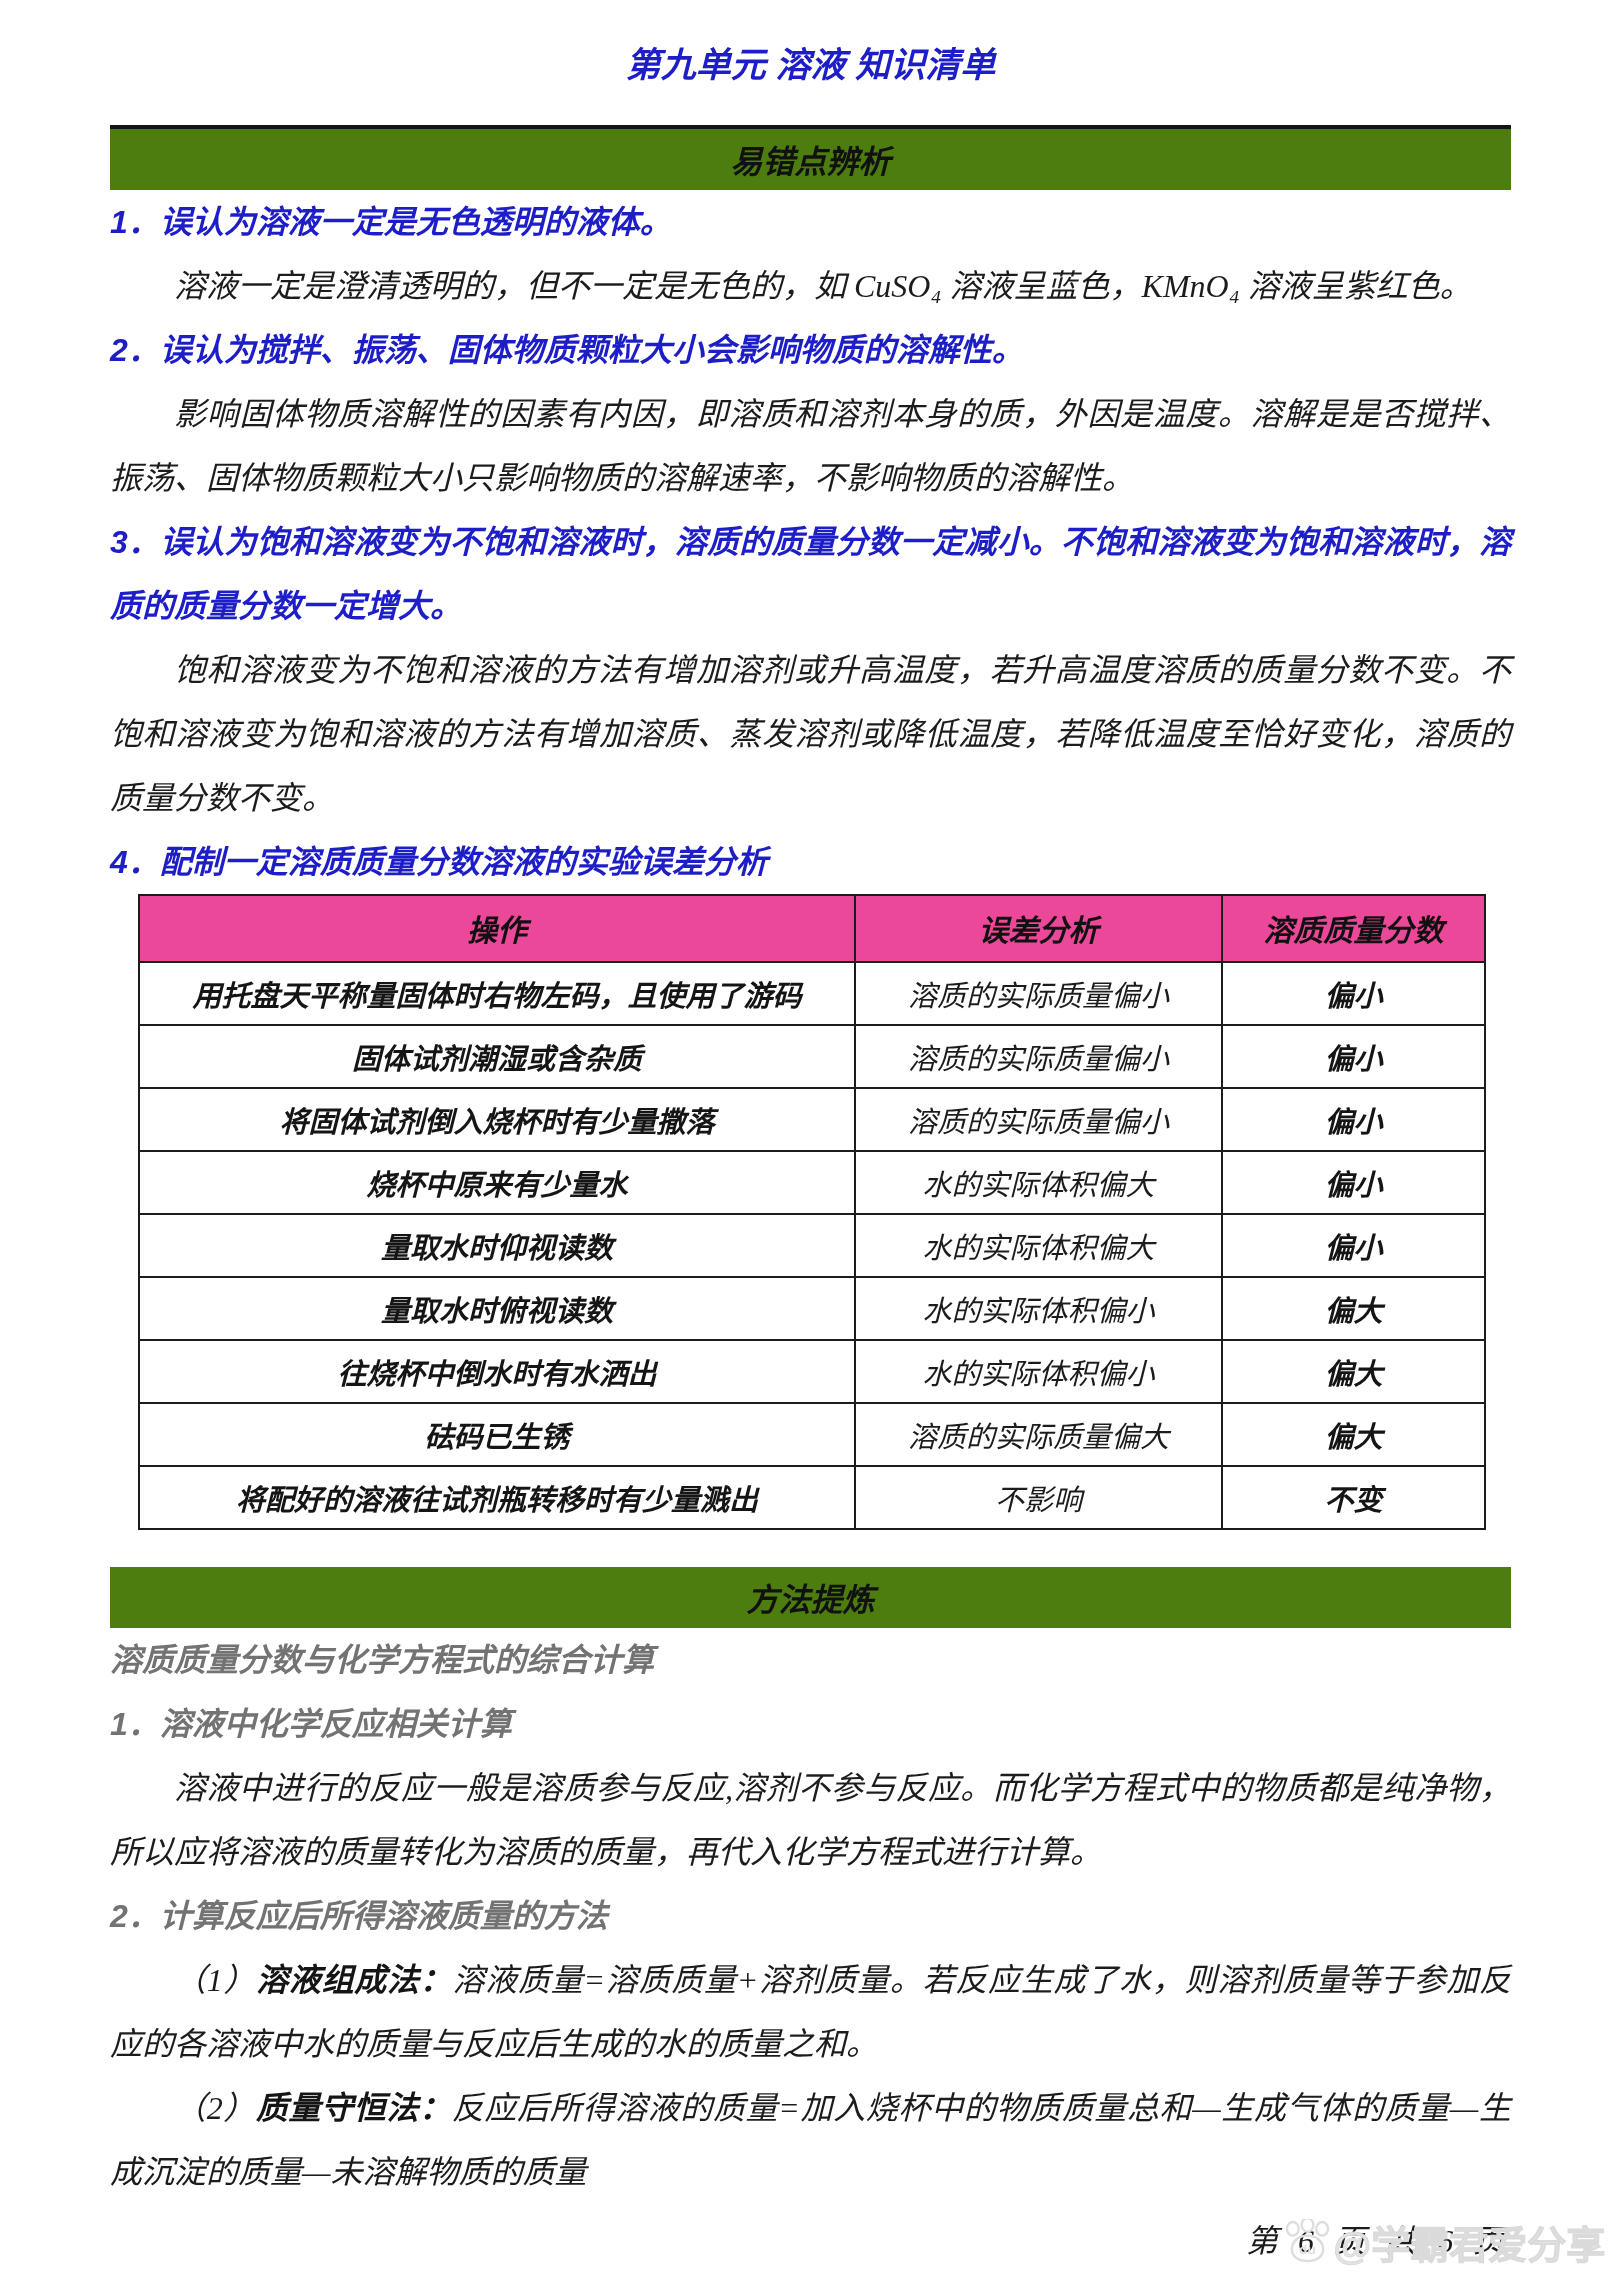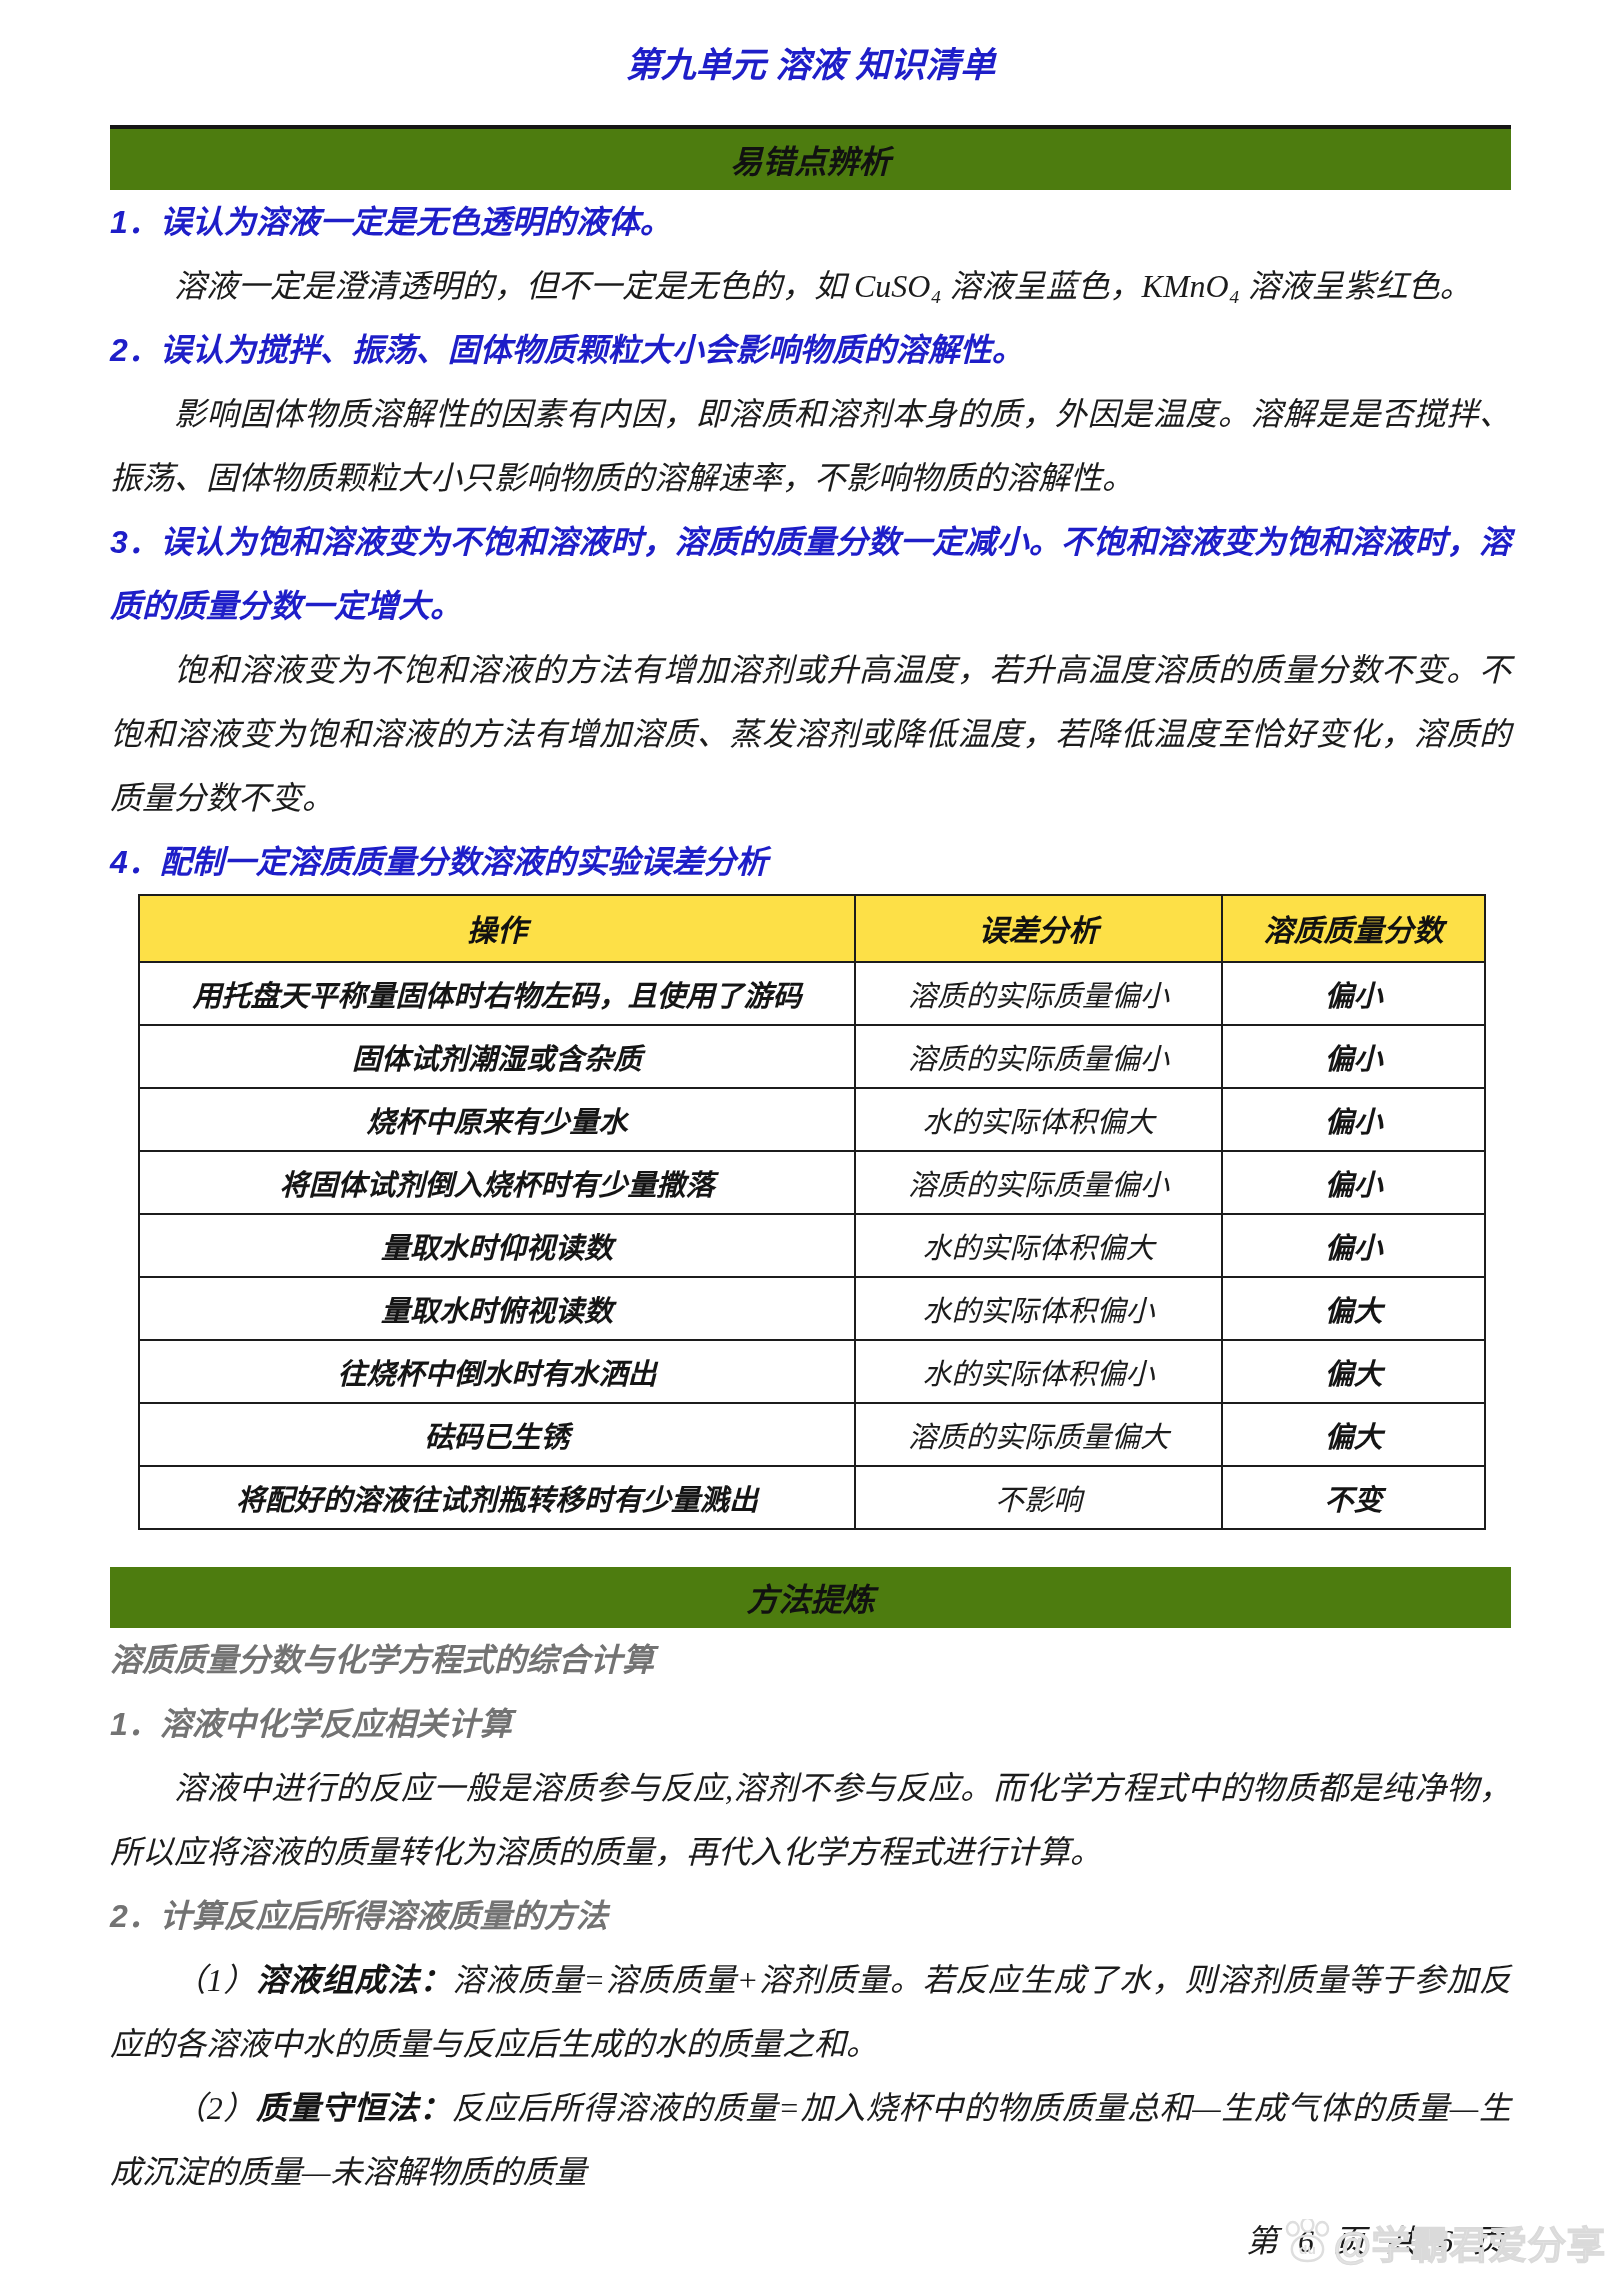--- a/index.html
+++ b/index.html
@@ -54,21 +54,21 @@
   table.err{
     border-collapse:collapse;
     margin-left:28px;
     width:1346px;
     table-layout:fixed;
   }
   table.err col.c1{width:716px;}
   table.err col.c2{width:367px;}
   table.err col.c3{width:263px;}
   table.err th{
-    background:#fde047;
+    background:#ec4899;
     border:2px solid #1c1c1c;
     height:63px;
     font-family:"Liberation Sans","DejaVu Sans",sans-serif;
     font-weight:bold;font-size:30px;color:#111;
     text-align:center;vertical-align:middle;
   }
   table.err td{
     border:2px solid #1c1c1c;
     height:61px;
     font-size:29px;text-align:center;vertical-align:middle;
@@ -136,27 +136,27 @@
           <td class="op">用托盘天平称量固体时右物左码，且使用了游码</td>
           <td class="err-col">溶质的实际质量偏小</td>
           <td class="frac">偏小</td>
         </tr>
         <tr>
           <td class="op">固体试剂潮湿或含杂质</td>
           <td class="err-col">溶质的实际质量偏小</td>
           <td class="frac">偏小</td>
         </tr>
         <tr>
+          <td class="op">将固体试剂倒入烧杯时有少量撒落</td>
+          <td class="err-col">溶质的实际质量偏小</td>
+          <td class="frac">偏小</td>
+        </tr>
+        <tr>
           <td class="op">烧杯中原来有少量水</td>
           <td class="err-col">水的实际体积偏大</td>
-          <td class="frac">偏小</td>
-        </tr>
-        <tr>
-          <td class="op">将固体试剂倒入烧杯时有少量撒落</td>
-          <td class="err-col">溶质的实际质量偏小</td>
           <td class="frac">偏小</td>
         </tr>
         <tr>
           <td class="op">量取水时仰视读数</td>
           <td class="err-col">水的实际体积偏大</td>
           <td class="frac">偏小</td>
         </tr>
         <tr>
           <td class="op">量取水时俯视读数</td>
           <td class="err-col">水的实际体积偏小</td>

